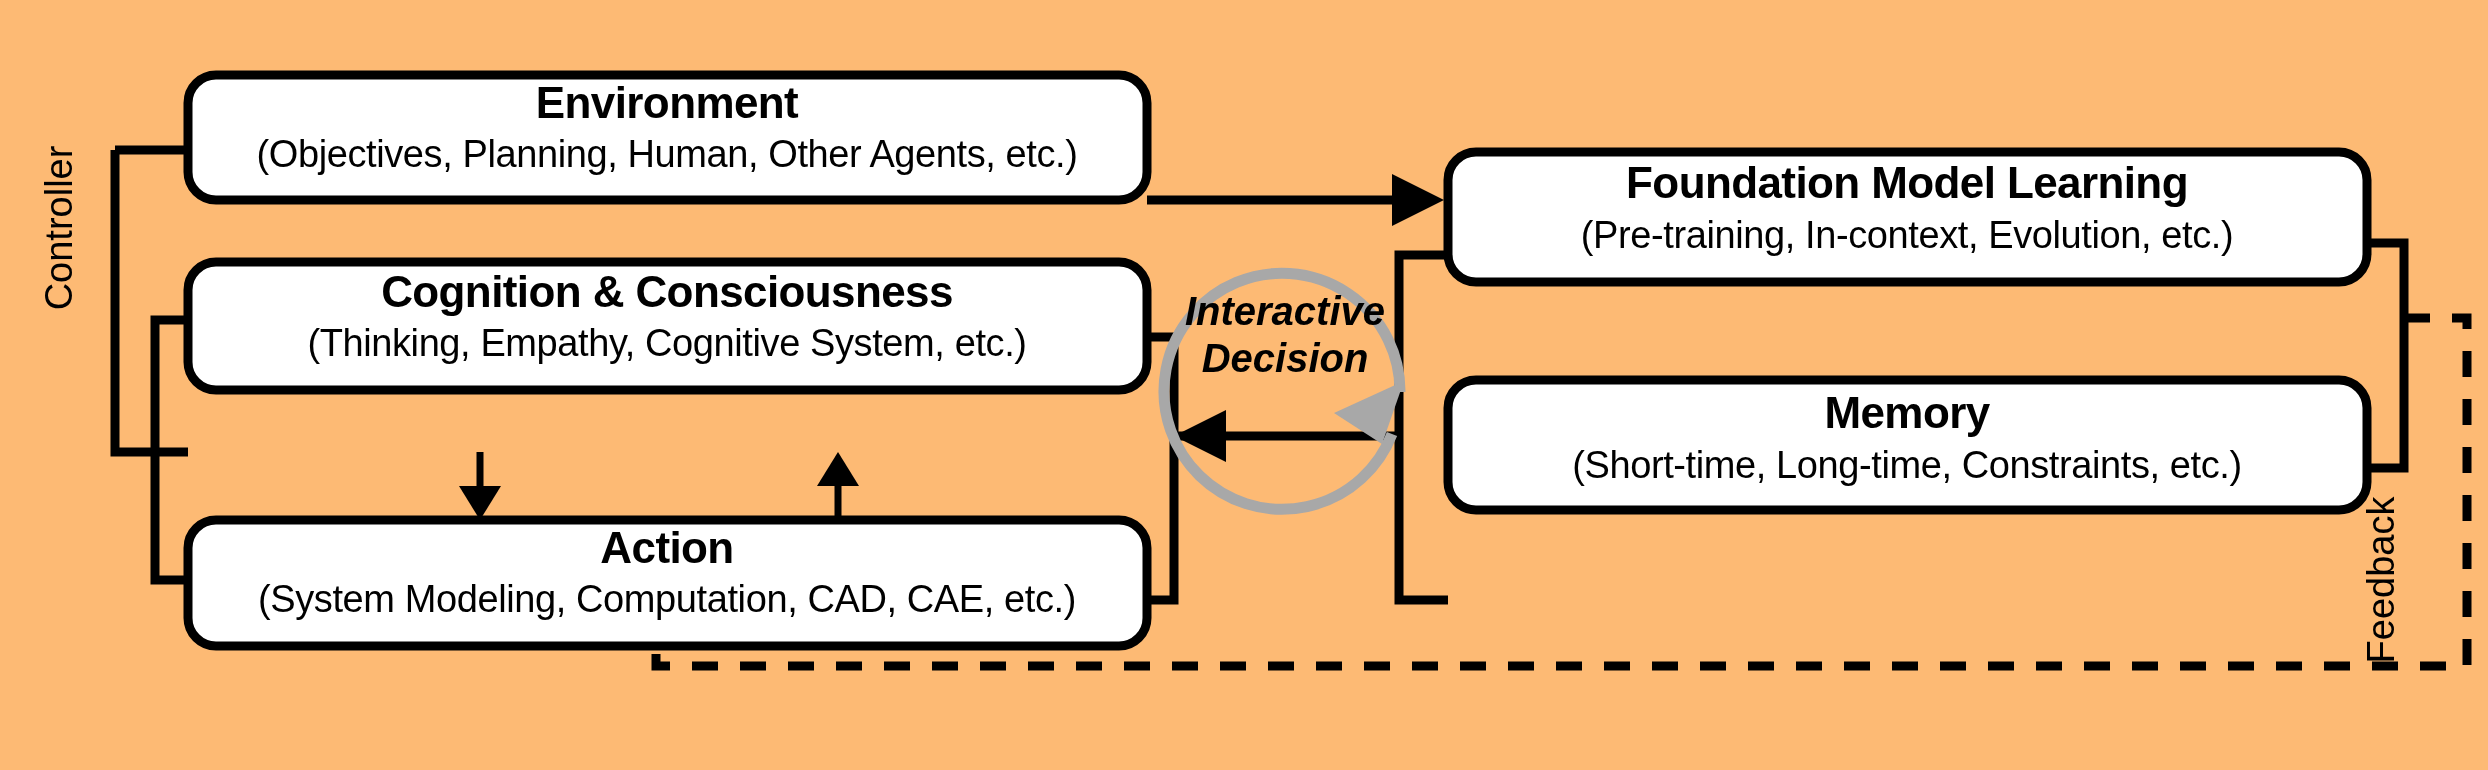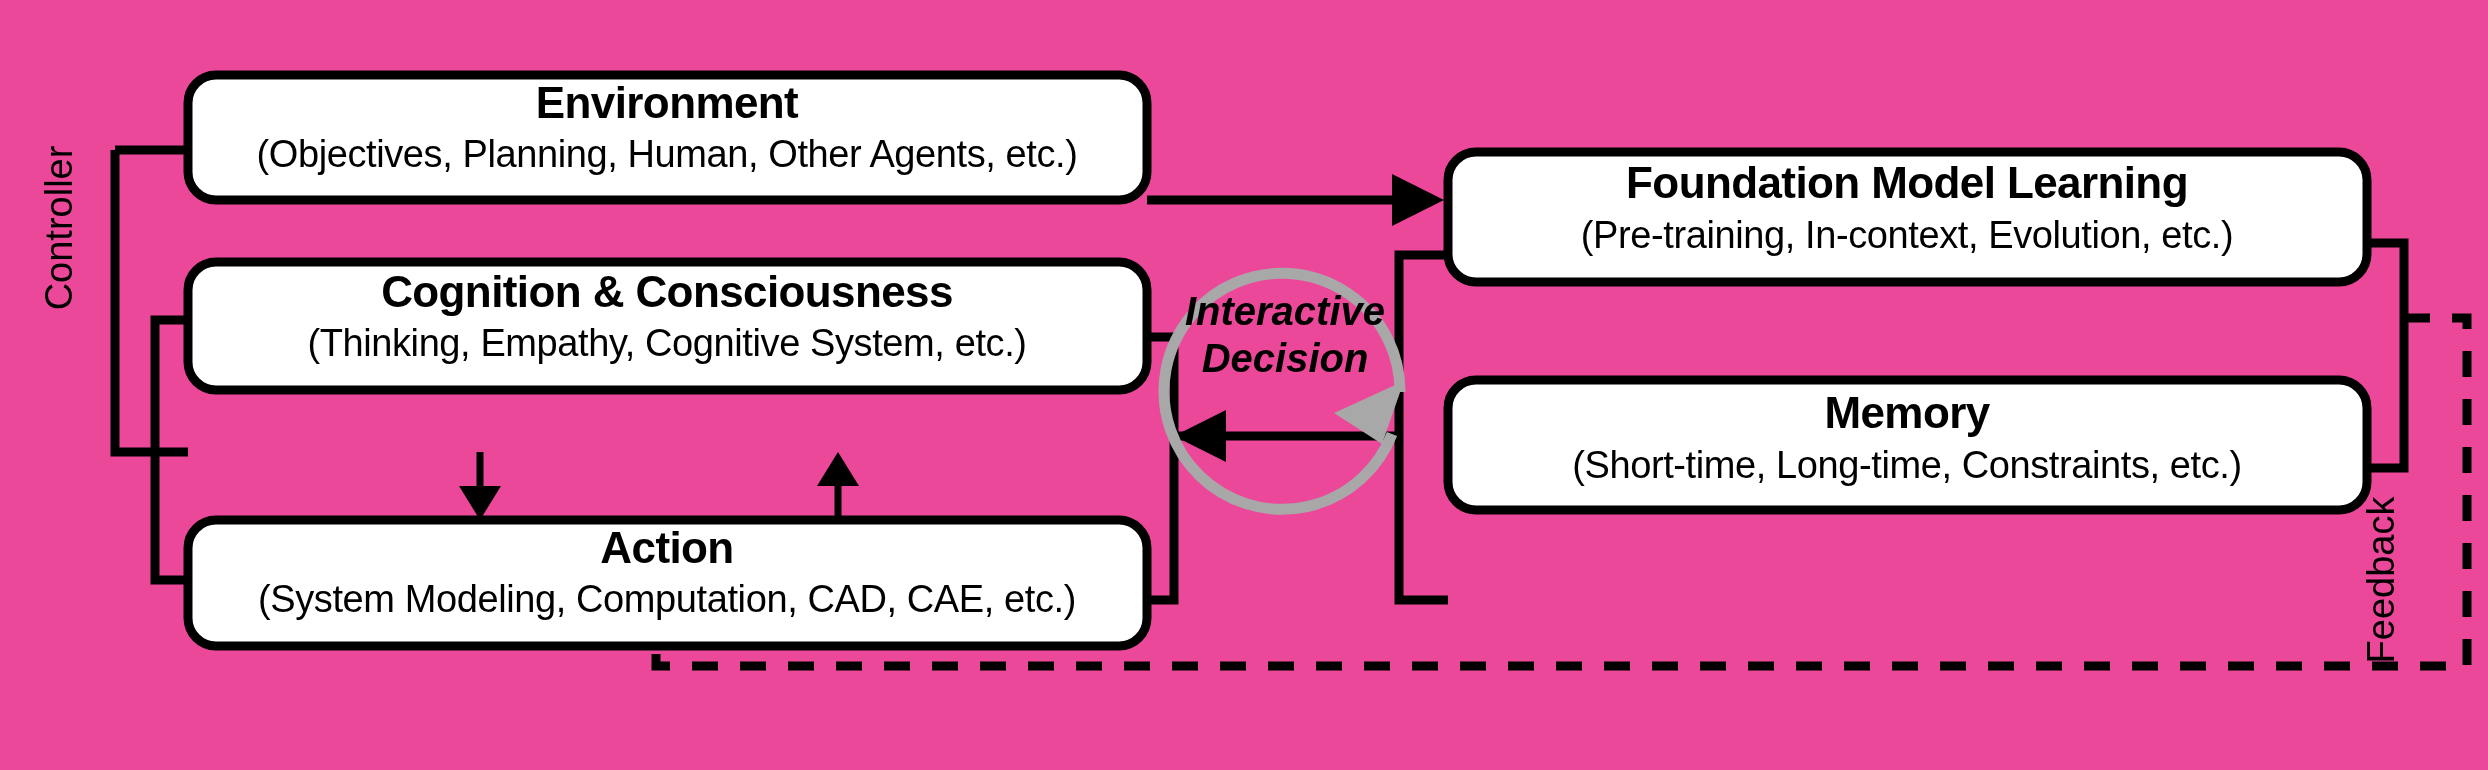--- a/index.html
+++ b/index.html
@@ -1,18 +1,18 @@
 <!DOCTYPE html>
 <html><head>
 <meta charset="utf-8">
 <style>
   html,body{margin:0;padding:0;background:#ffffff;}
   body{width:2488px;height:770px;overflow:hidden;
        font-family:"Liberation Sans","DejaVu Sans",sans-serif;}
-  #stage{position:relative;width:2488px;height:770px;background:#ec4899;}
+  #stage{position:relative;width:2488px;height:770px;background:#fdba74;}
   svg{position:absolute;top:0;left:0;width:2488px;height:770px;display:block;}
 
   .box-rect{fill:#ffffff;stroke:#000000;stroke-width:9;}
   .conn{fill:none;stroke:#000000;stroke-width:9;stroke-linecap:butt;stroke-linejoin:miter;}
   .conn-dash{fill:none;stroke:#000000;stroke-width:9;
              stroke-dasharray:26 22;stroke-linecap:butt;}
   .arrowfill{fill:#000000;stroke:none;}
   .cycle-ring{fill:none;stroke:#a8a8a8;stroke-width:11;}
   .cycle-head{fill:#a8a8a8;stroke:none;}
 

